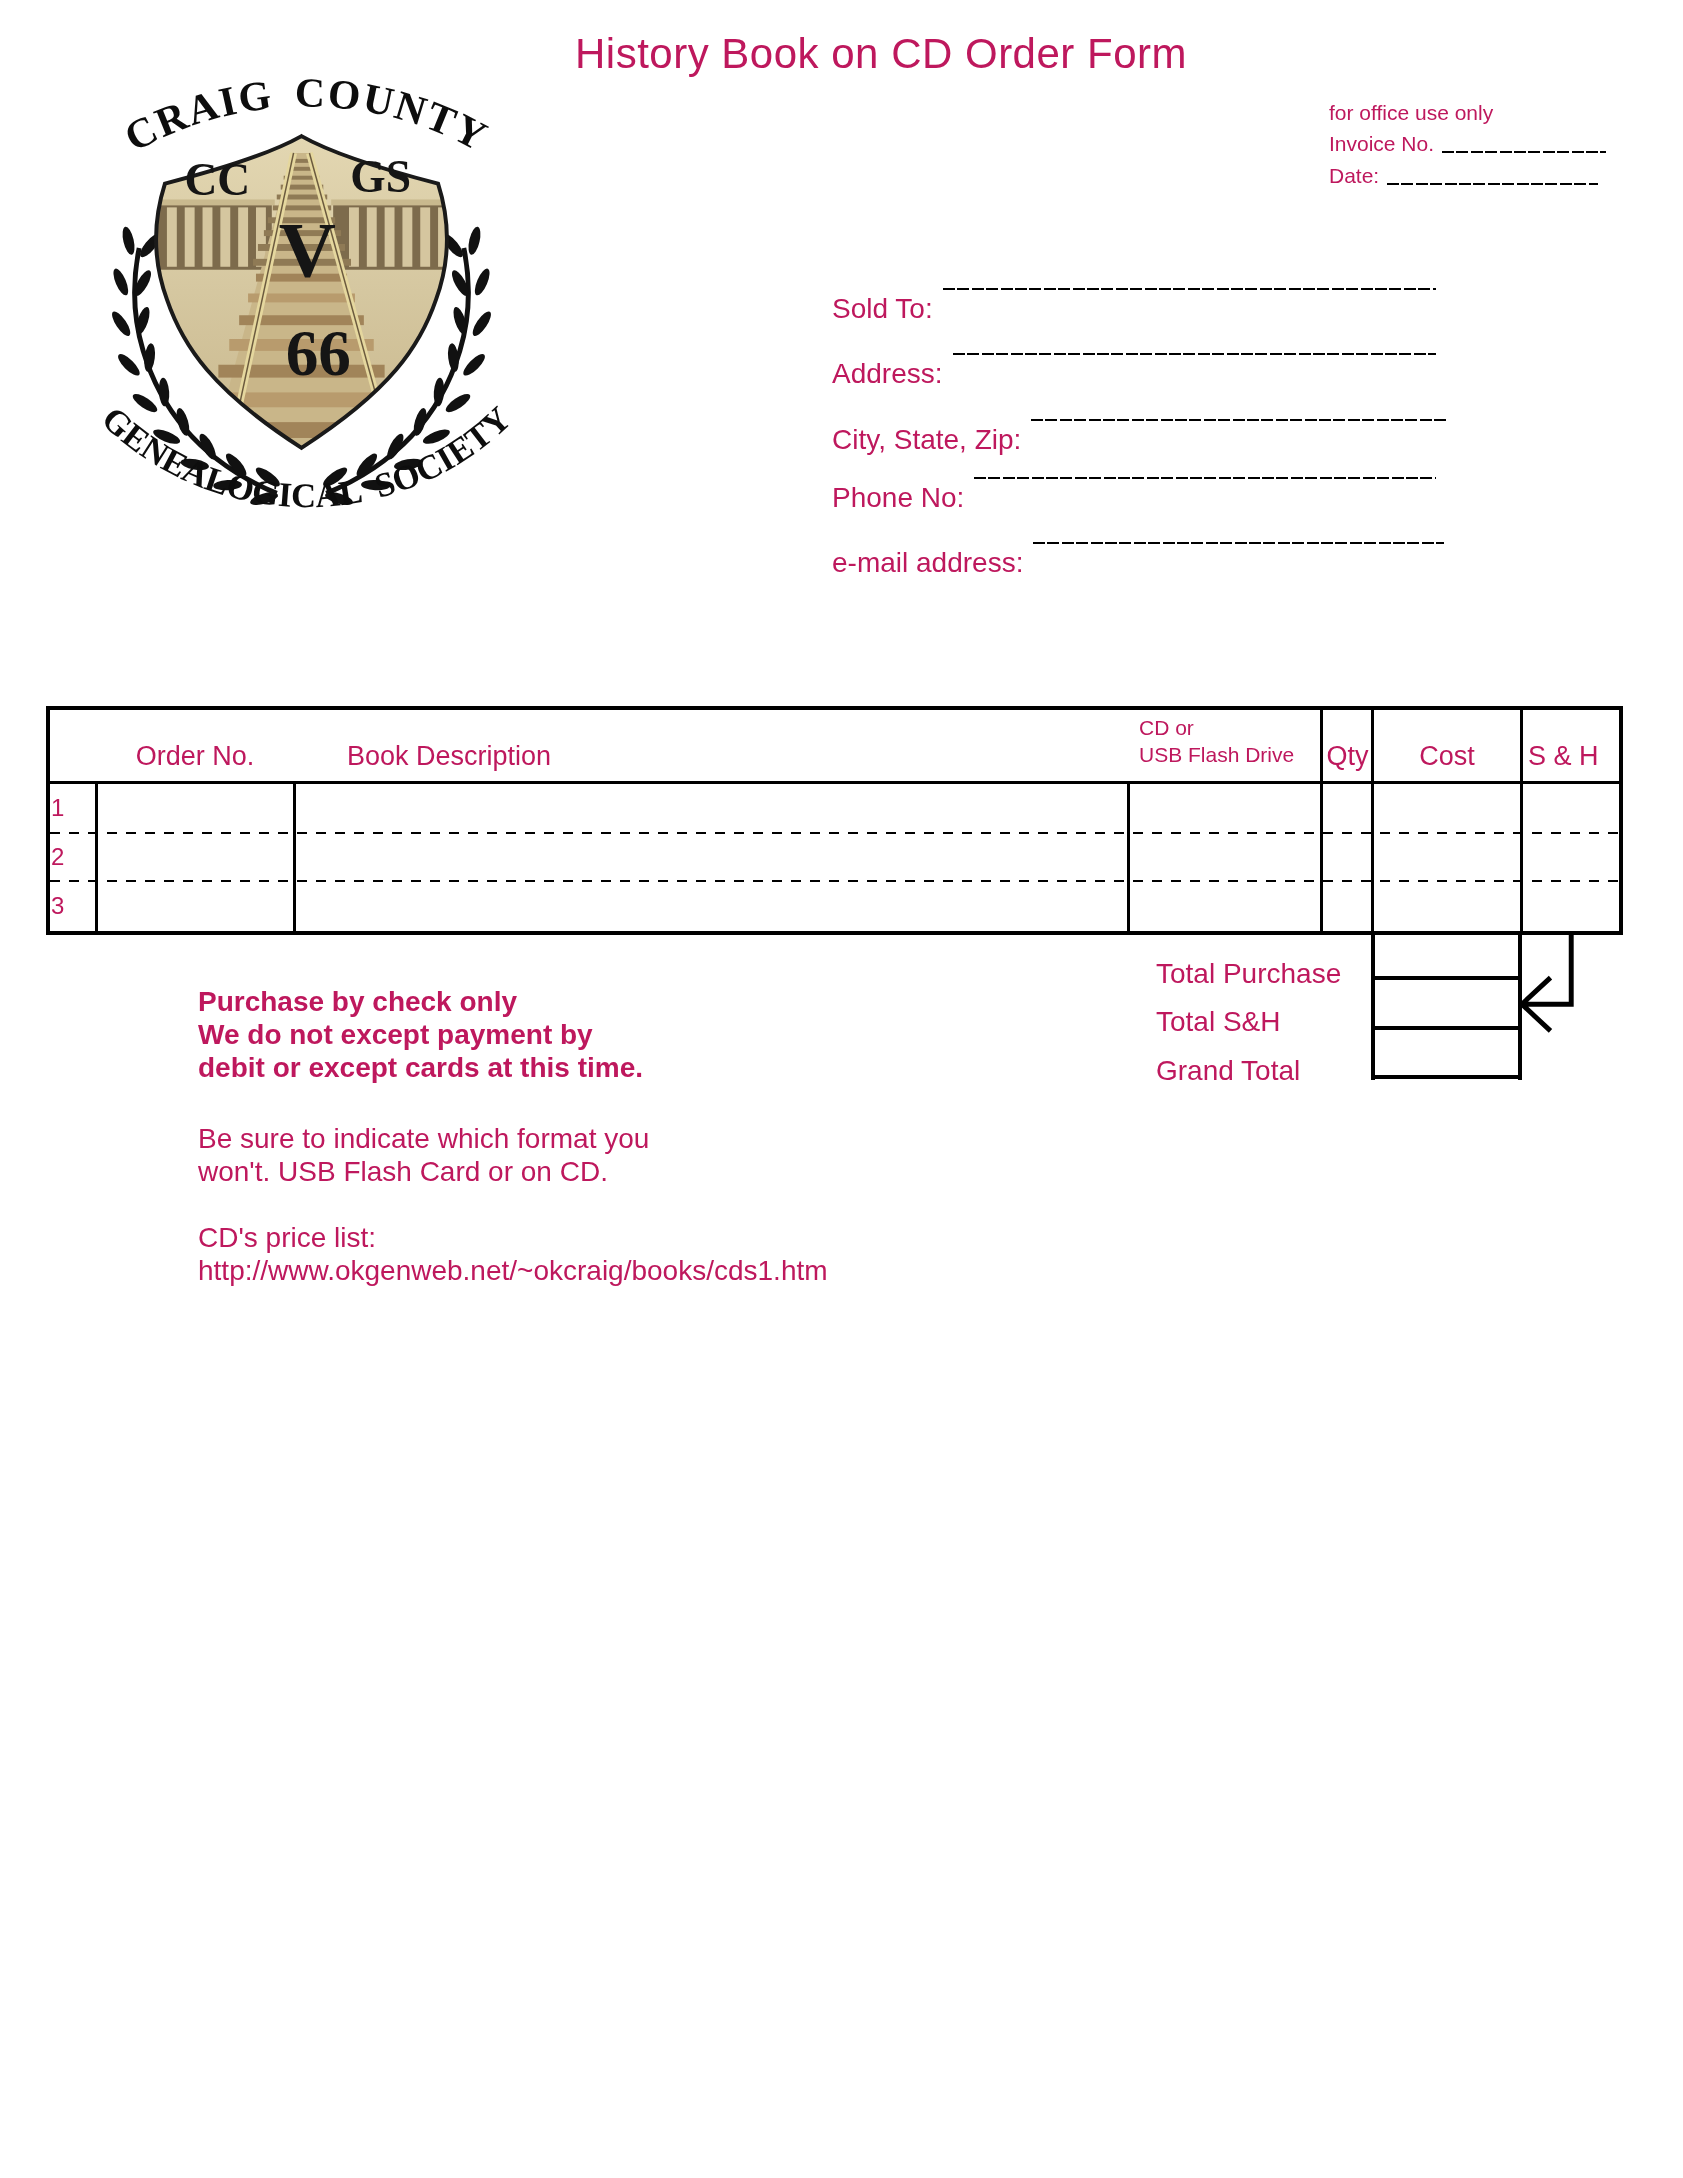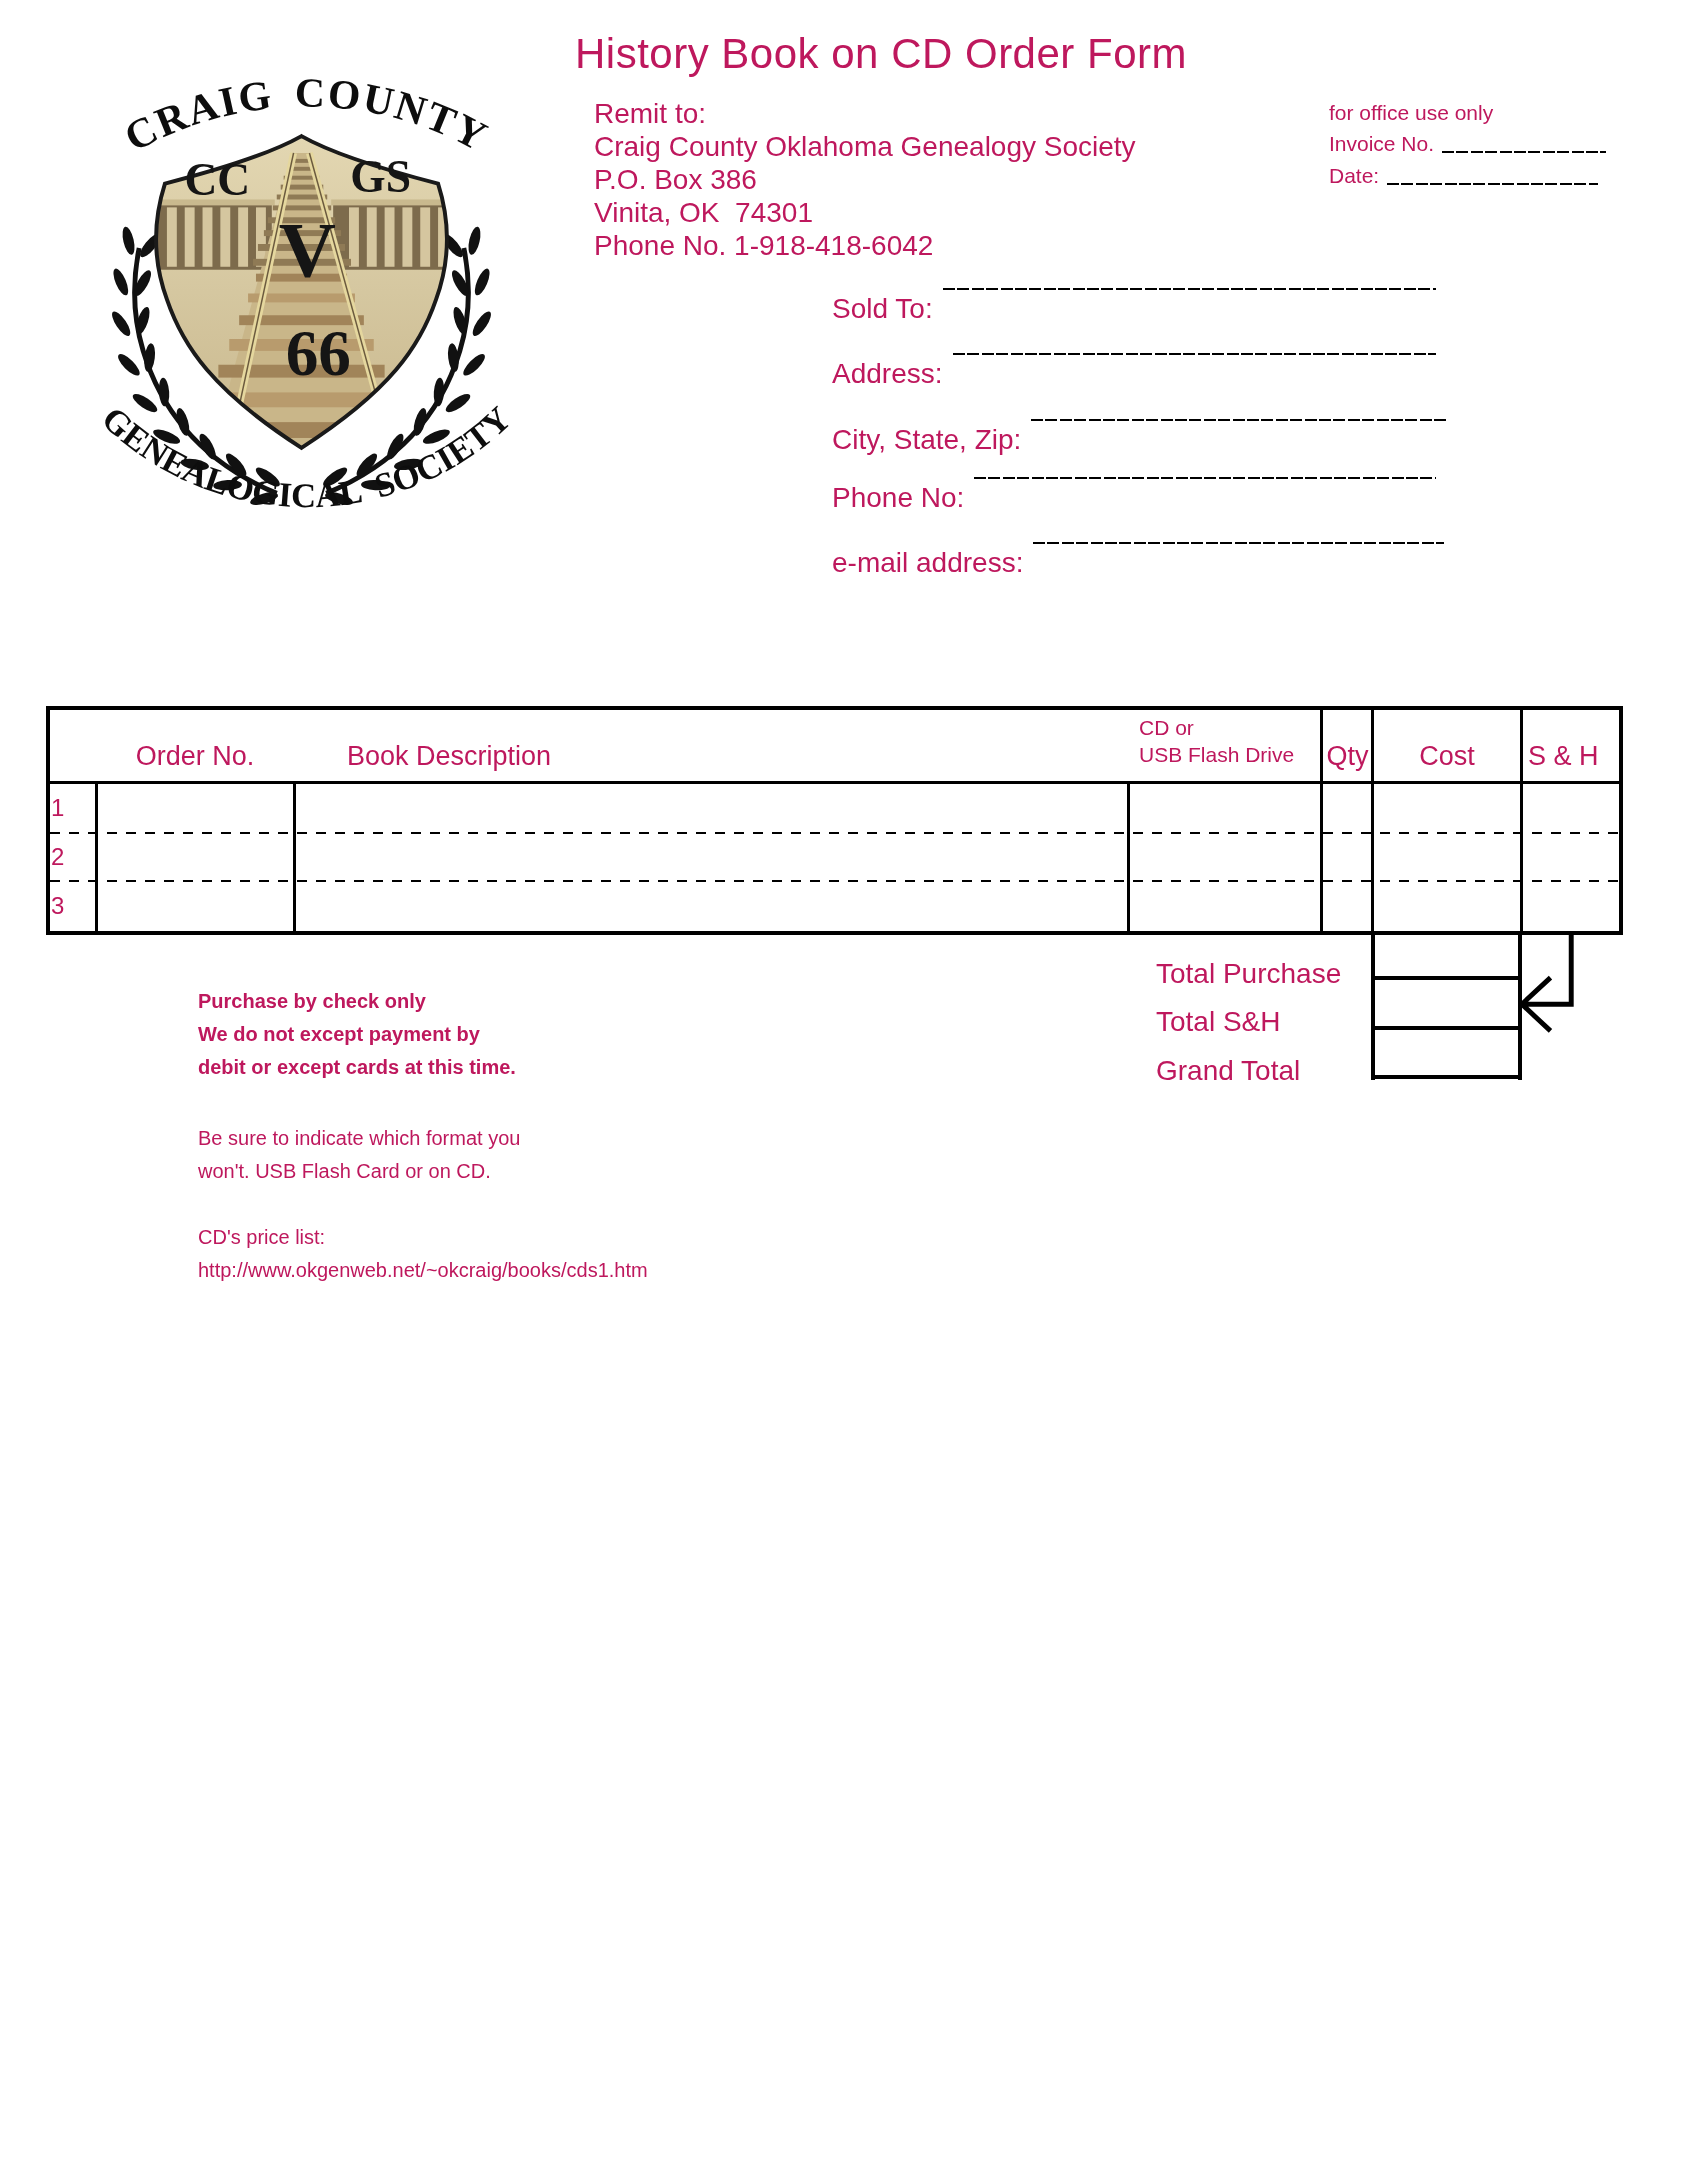--- a/index.html
+++ b/index.html
@@ -32,21 +32,21 @@
   .dashline{
     position:absolute;height:2px;
     background:repeating-linear-gradient(90deg,#000 0 10px,transparent 10px 19px);
   }
   .hdr{position:absolute;font-size:27px;}
   .hdr-small{position:absolute;font-size:21px;line-height:27px;}
   .rownum{position:absolute;font-size:24px;}
   .cell{position:absolute;}
   .total-label{position:absolute;font-size:28px;}
 
-  .note{position:absolute;font-size:20px;line-height:33px;}
+  .note{position:absolute;font-size:28px;line-height:33px;}
   .note.bold{font-weight:bold;}
 </style>
 </head>
 <body>
 
 <div class="page">
 
   <div class="abs title" data-bind="title">History Book on CD Order Form</div>
 
   <svg class="abs" style="left:64px;top:54px;" width="475" height="475" viewBox="0 0 480 480">
@@ -164,27 +164,20 @@
     <g font-family="Liberation Serif, serif" font-weight="bold" fill="#0d0d0d">
       <text font-size="42" letter-spacing="2" word-spacing="8">
         <textPath href="#arcTop" startOffset="50%" text-anchor="middle" data-bind="logo.arc_top">CRAIG COUNTY</textPath>
       </text>
       <text font-size="35" letter-spacing="0">
         <textPath href="#arcBottom" startOffset="50%" text-anchor="middle" data-bind="logo.arc_bottom">GENEALOGICAL  SOCIETY</textPath>
       </text>
     </g>
   </svg>
 
-  <div class="abs remit">
-    <div data-bind="remit.label">Remit to:</div>
-    <div data-bind="remit.org">Craig County Oklahoma Genealogy Society</div>
-    <div data-bind="remit.po_box">P.O. Box 386</div>
-    <div data-bind="remit.city">Vinita, OK  74301</div>
-    <div data-bind="remit.phone">Phone No. 1-918-418-6042</div>
-  </div>
 
   <div class="abs office" style="width:277px;">
     <div style="height:27px;" data-bind="office_use.heading">for office use only</div>
     <div class="office-row">
       <span data-bind="office_use.invoice_label">Invoice No.</span>
       <span class="blank"></span>
     </div>
     <div class="office-row" style="margin-top:4px;width:269px;">
       <span data-bind="office_use.date_label">Date:</span>
       <span class="blank"></span>

